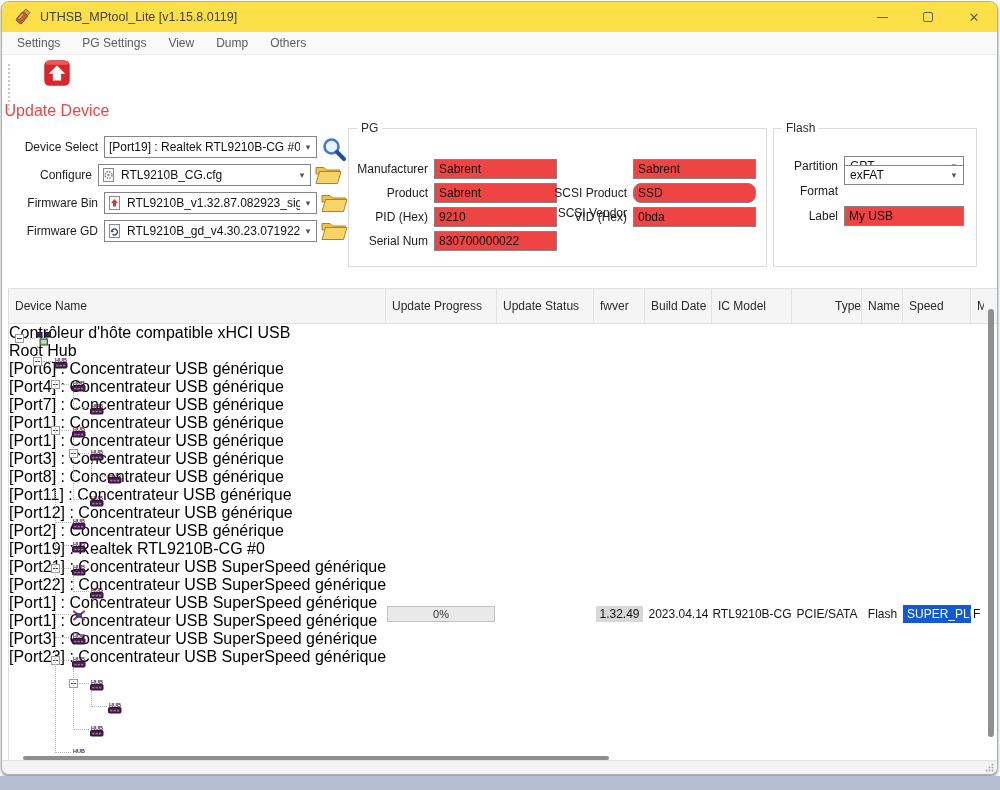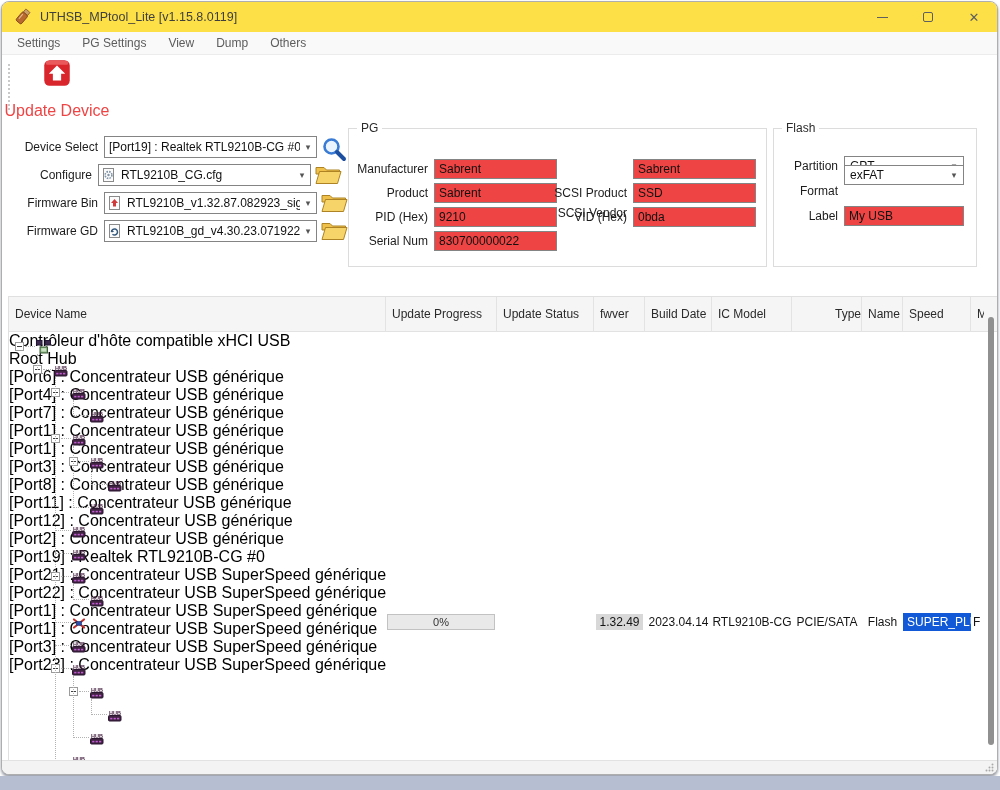--- a/index.html
+++ b/index.html
@@ -35,21 +35,21 @@
   
   .groupbox { position:absolute; border:1px solid #dcdcdc; }
   .groupbox .legend { position:absolute; top:-8px; left:8px; background:#fff; padding:0 4px; font-size:12px; color:#2b2b2b; }
   .fld-label { position:absolute; font-size:12px; color:#1c1c1c; line-height:20px; text-align:right; }
   .fld-input { position:absolute; height:20px; border:1px solid #848484; background:#ef4444; font-size:12px; color:#111;
                padding:0 4px; font-family:"Liberation Sans",sans-serif; }
   .fld-combo { position:absolute; height:20px; border:1px solid #848484; background:#fff; display:flex; align-items:center; }
   .fld-combo .val { flex:1; font-size:12px; color:#111; margin-left:5px; }
   .fld-combo .chev { flex:0 0 18px; color:#555; font-size:9px; text-align:center; }
   
-  .grid { position:absolute; left:6px; top:294px; width:990px; height:476px; border:1px solid #e0e0e0; background:#fff; }
+  .grid { position:absolute; left:6px; top:286px; width:990px; height:476px; border:1px solid #e0e0e0; background:#fff; }
   .grid-header { position:absolute; left:0; top:0; right:0; height:35px; background:#f5f5f5; border-bottom:1px solid #e2e2e2; display:flex; }
   .hcell { height:35px; line-height:35px; font-size:12px; color:#2a2a2a; padding-left:6px; border-right:1px solid #e3e3e3;
            white-space:nowrap; overflow:hidden; flex:0 0 auto; }
   .tree { position:absolute; left:0; top:35px; right:16px; bottom:10px; overflow:hidden; }
   .trow { position:absolute; left:0; right:0; height:23px; }
   .exp { position:absolute; width:9px; height:9px; background:#fff; border:1px solid #9b9b9b; }
   .exp::after { content:""; position:absolute; left:1px; top:3px; width:5px; height:1px; background:#404040; }
   .tline-h { position:absolute; height:0; border-top:1px dotted #b2b2b2; }
   .tline-v { position:absolute; width:0; border-left:1px dotted #b2b2b2; }
   .ticon { position:absolute; width:15px; height:14px; }
@@ -179,21 +179,21 @@
         <input class="fld-input" value="Sabrent" style="left: 85px; top: 30px; width: 123px;">
         <div class="fld-label" style="left: 0px; top: 54px; width: 79px;">Product</div>
         <input class="fld-input" value="Sabrent" style="left: 85px; top: 54px; width: 123px;">
         <div class="fld-label" style="left: 0px; top: 78px; width: 79px;">PID (Hex)</div>
         <input class="fld-input" value="9210" style="left: 85px; top: 78px; width: 123px;">
         <div class="fld-label" style="left: 0px; top: 102px; width: 79px;">Serial Num</div>
         <input class="fld-input" value="830700000022" style="left: 85px; top: 102px; width: 123px;">
         <div class="fld-label" style="left: 178px; top: 30px; width: 100px; margin-top: 44px;">SCSI Vendor</div>
         <input class="fld-input" value="Sabrent" style="left: 284px; top: 30px; width: 123px;">
         <div class="fld-label" style="left: 178px; top: 54px; width: 100px;">SCSI Product</div>
-        <input class="fld-input" value="SSD" style="left: 284px; top: 54px; width: 123px;">
+        <input class="fld-input" value="SSD" style="left: 284px; top: 54px; width: 123px; border-radius: 8px;">
         <div class="fld-label" style="left: 178px; top: 78px; width: 100px;">VID (Hex)</div>
         <input class="fld-input" value="0bda" style="left: 284px; top: 78px; width: 123px;">
       </div>
   </div>
 
   <div class="groupbox" style="left:771px; top:126px; width:204px; height:139px;">
     <span class="legend">Flash</span>
     <div class="fld-label" style="left:0; top:27px; width:64px;">Partition</div>
     <div class="fld-combo" style="left:70px; top:27px; width:120px;">
       <span class="val">GPT</span>

